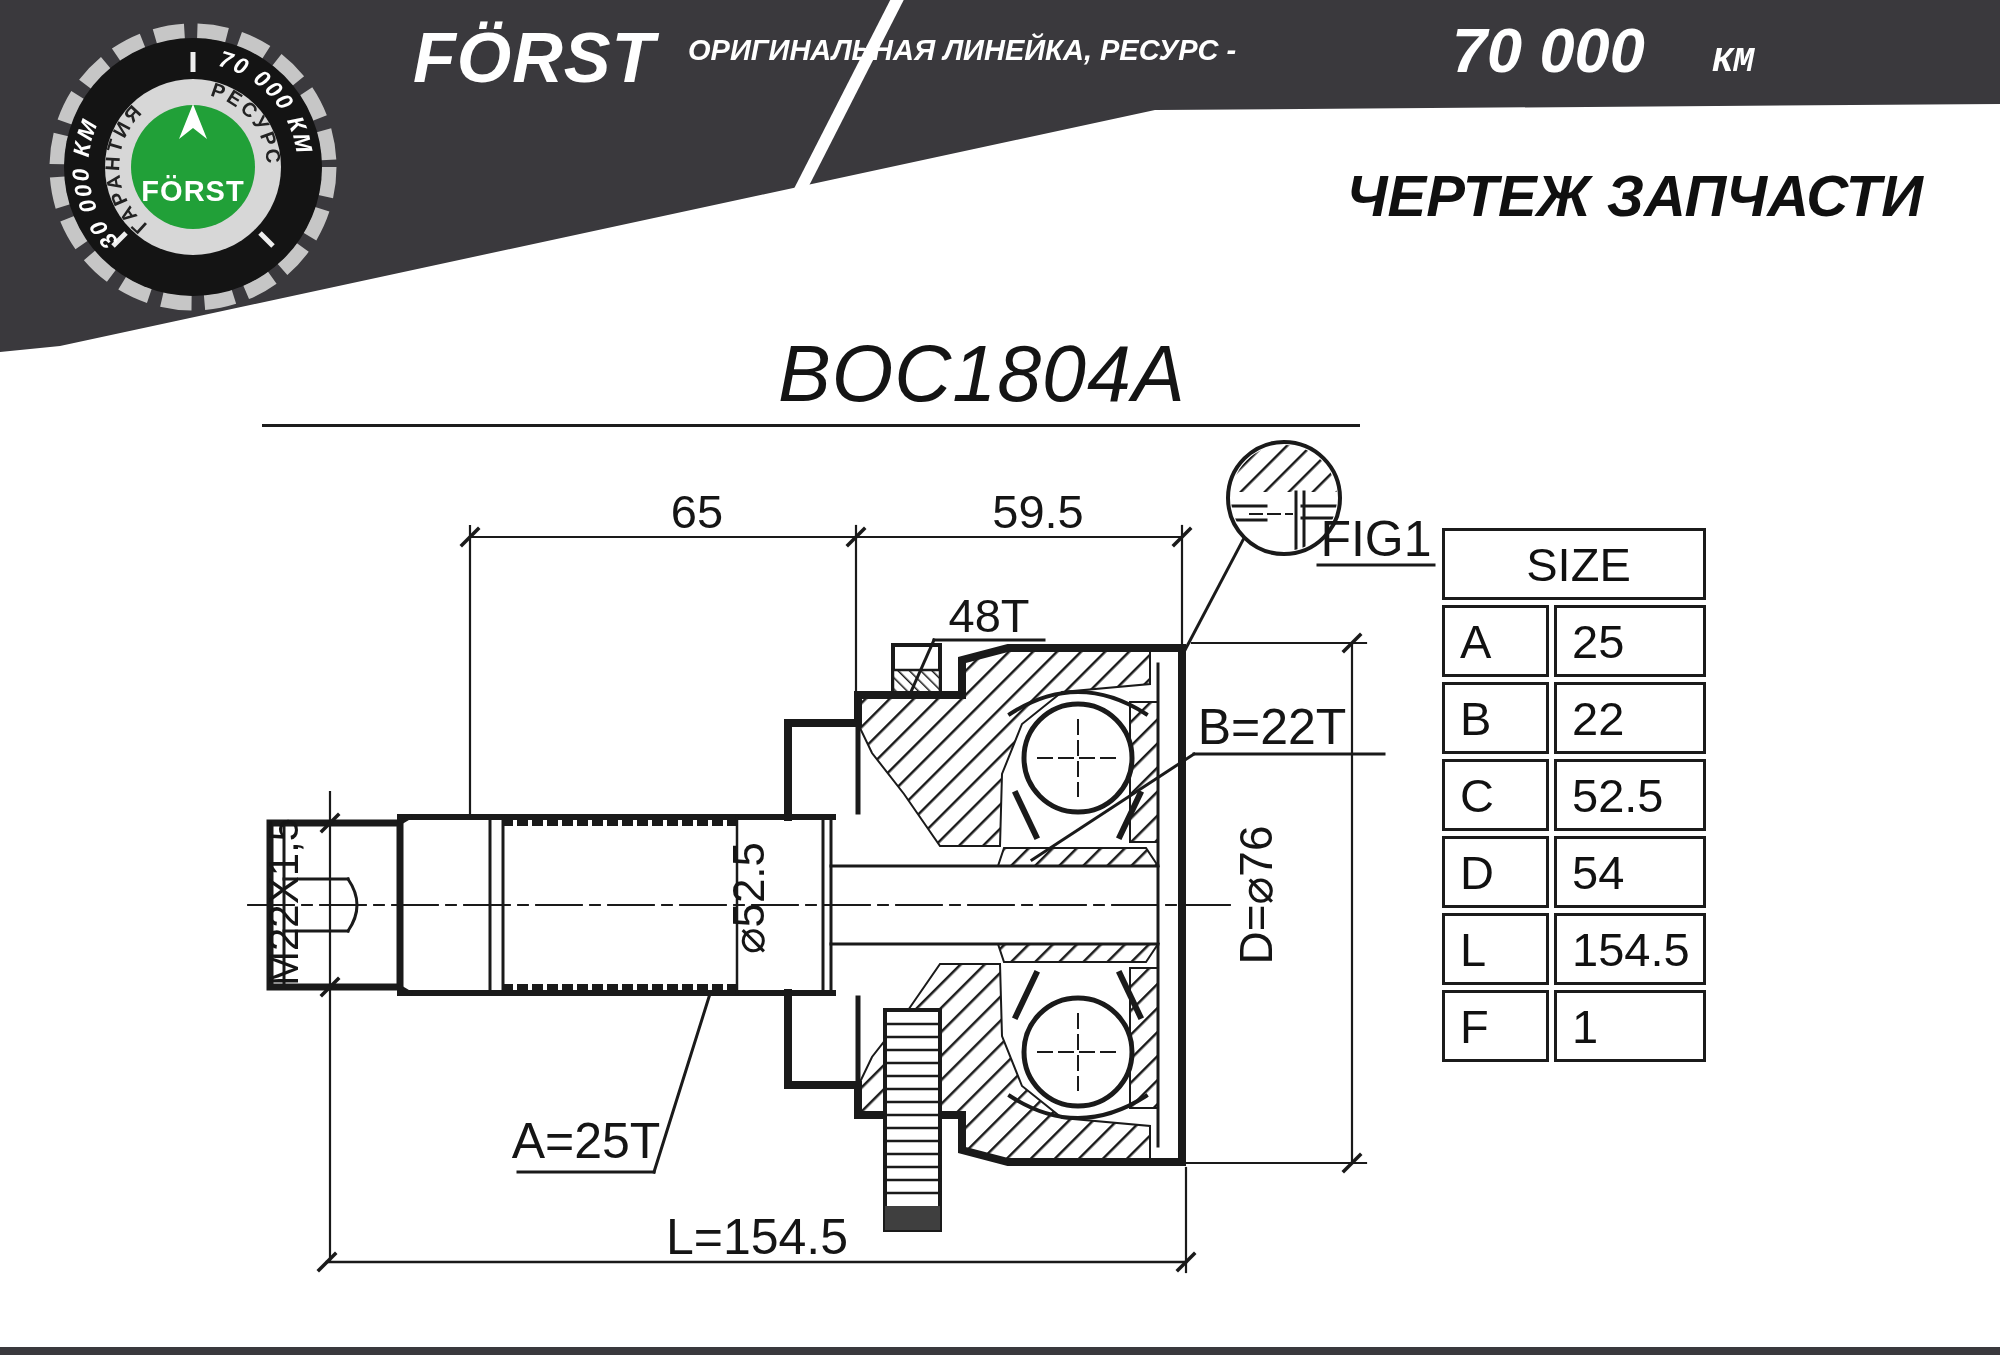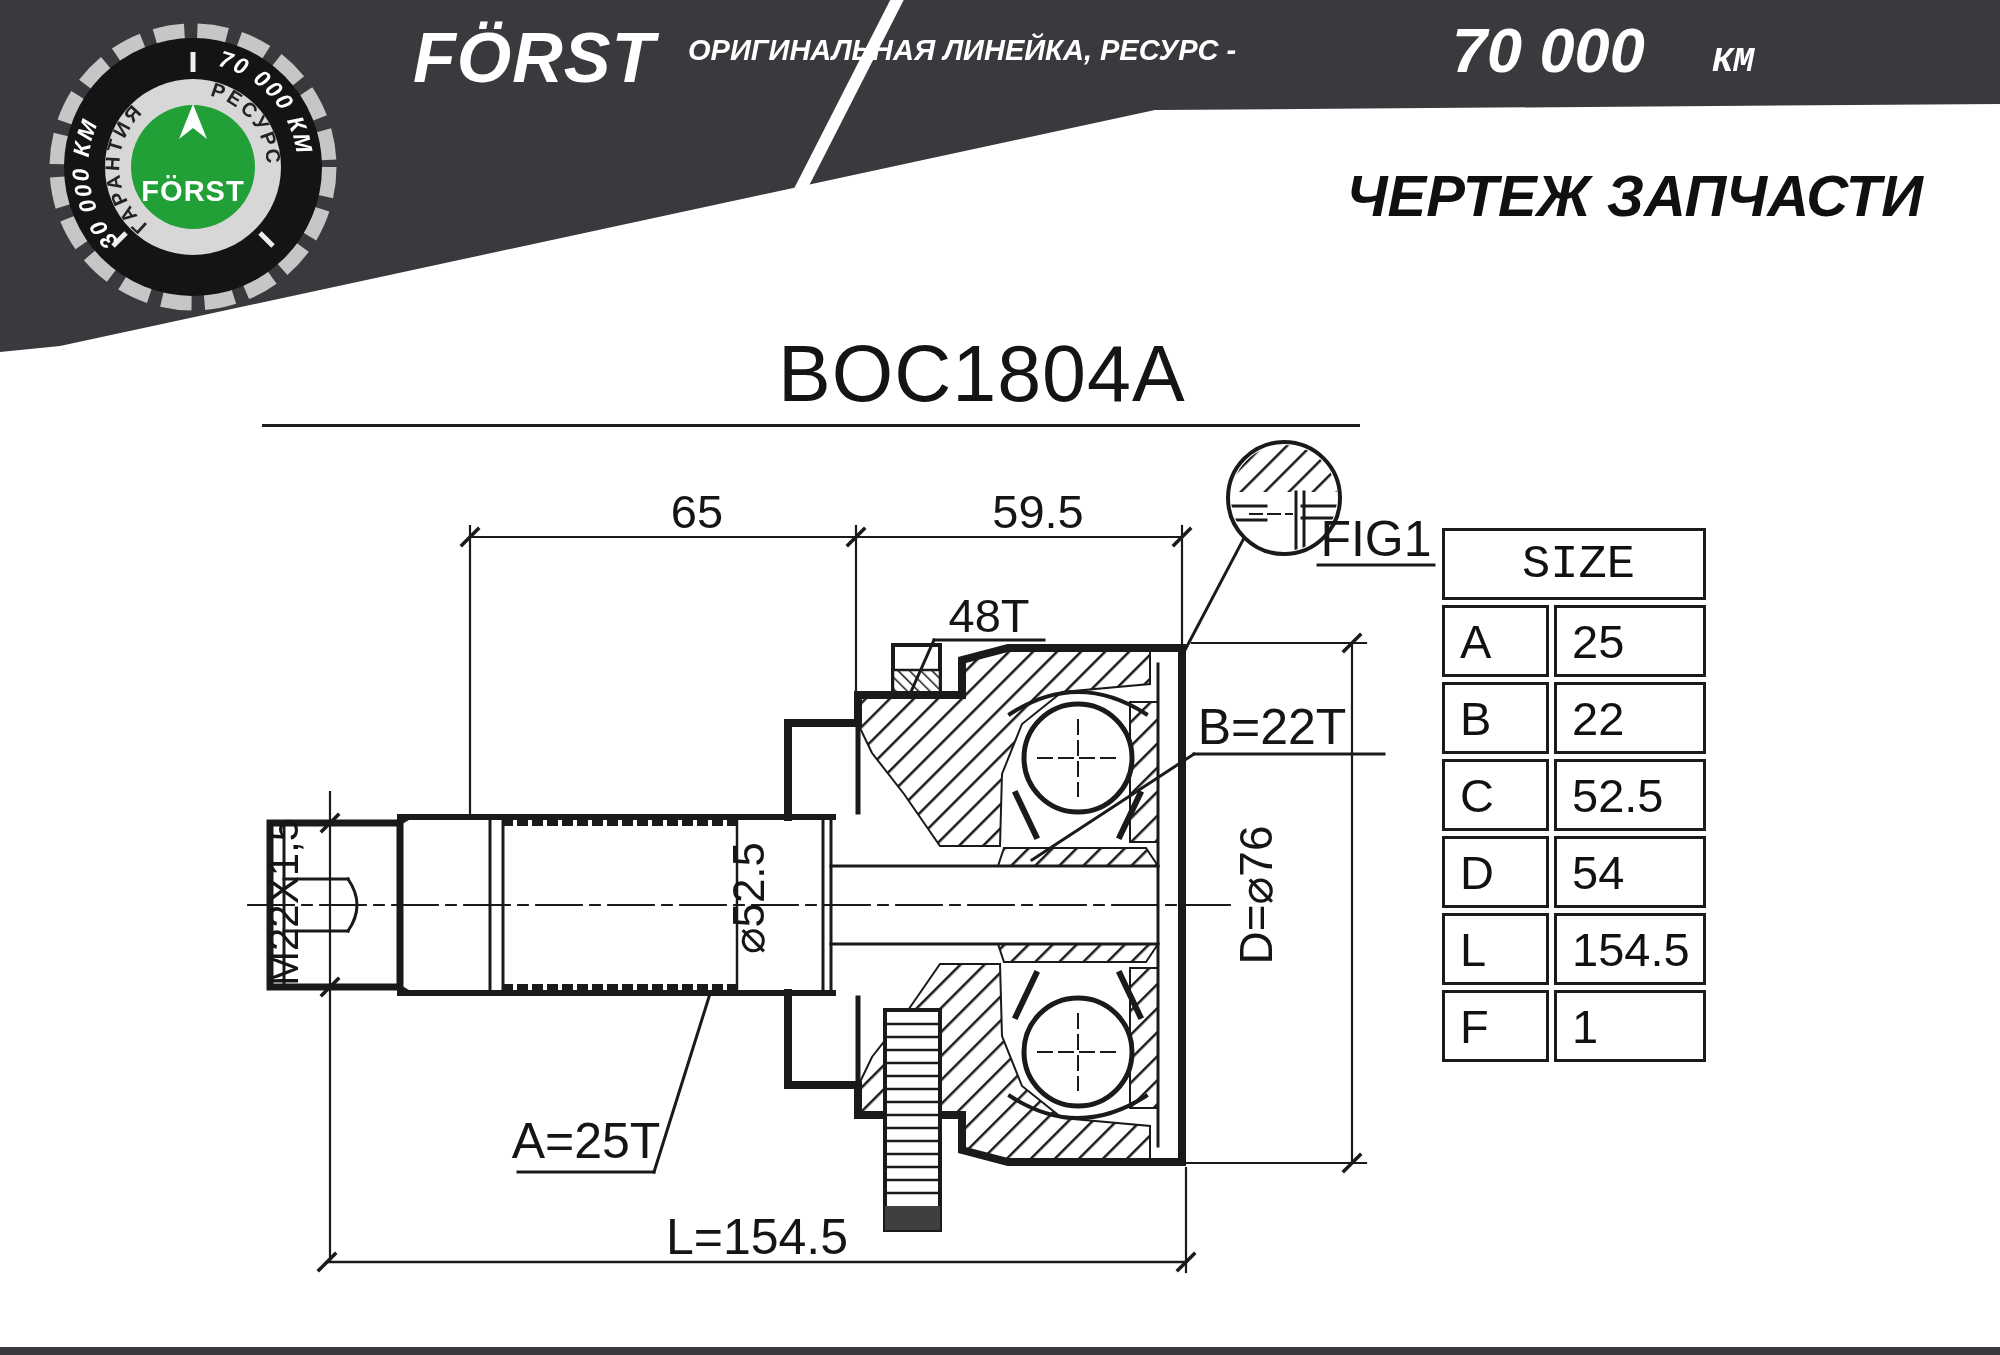--- a/index.html
+++ b/index.html
@@ -1,32 +1,32 @@
 <!DOCTYPE html>
 <html><head>
 <meta charset="utf-8">
 <style>
   html,body{margin:0;padding:0;background:#888;}
   #page{position:relative;width:2000px;height:1355px;background:#ffffff;overflow:hidden;
         font-family:"Liberation Sans","DejaVu Sans",sans-serif;}
   #bg-svg{position:absolute;left:0;top:0;z-index:1;}
-  .ovl{position:absolute;z-index:2;white-space:nowrap;}
+  .ovl{position:absolute;z-index:2;white-space:nowrap;font-style:italic;}
   .brand-big{left:413px;top:18px;font-size:70px;font-style:italic;font-weight:900;color:#fff;letter-spacing:1px;}
   .tagline{left:688px;top:34px;font-size:29px;font-style:italic;font-weight:700;color:#fff;letter-spacing:0px;}
   .res-val{left:1452px;top:14px;font-size:63px;font-style:italic;font-weight:800;color:#fff;text-align:center;}
   .res-unit{left:1712px;top:42px;font-size:35px;font-style:italic;font-weight:700;color:#fff;font-family:Liberation Mono, monospace;}
   .page-title{right:77px;top:162px;font-size:58px;font-style:italic;font-weight:900;color:#101010;letter-spacing:0px;}
   .part-number{left:778px;top:328px;font-size:79px;font-weight:400;color:#141414;letter-spacing:1px;}
   .hrule{left:262px;top:424px;width:1098px;height:3px;background:#1d1d1d;}
   table.size{position:absolute;left:1437px;top:523px;z-index:2;border-collapse:separate;border-spacing:5px;}
   table.size td{border:3px solid #1b1b1b;background:#fff;font-size:47px;color:#111;
                 height:66px;vertical-align:middle;padding:0 6px 0 15px;}
   td.lab{width:80px;}
   td.val{width:125px;padding-left:22px;}
-  td.hd{text-align:center;padding-left:0;font-family:Liberation Mono, monospace;}
+  td.hd{text-align:center;padding-left:0;}
 </style>
 </head>
 <body>
 
 <div id="page">
 
 <svg id="bg-svg" width="2000" height="1355" viewBox="0 0 2000 1355">
   <defs>
     <pattern id="h45" width="17" height="17" patternUnits="userSpaceOnUse" patternTransform="rotate(45)">
       <rect width="17" height="17" fill="#ffffff"></rect>

